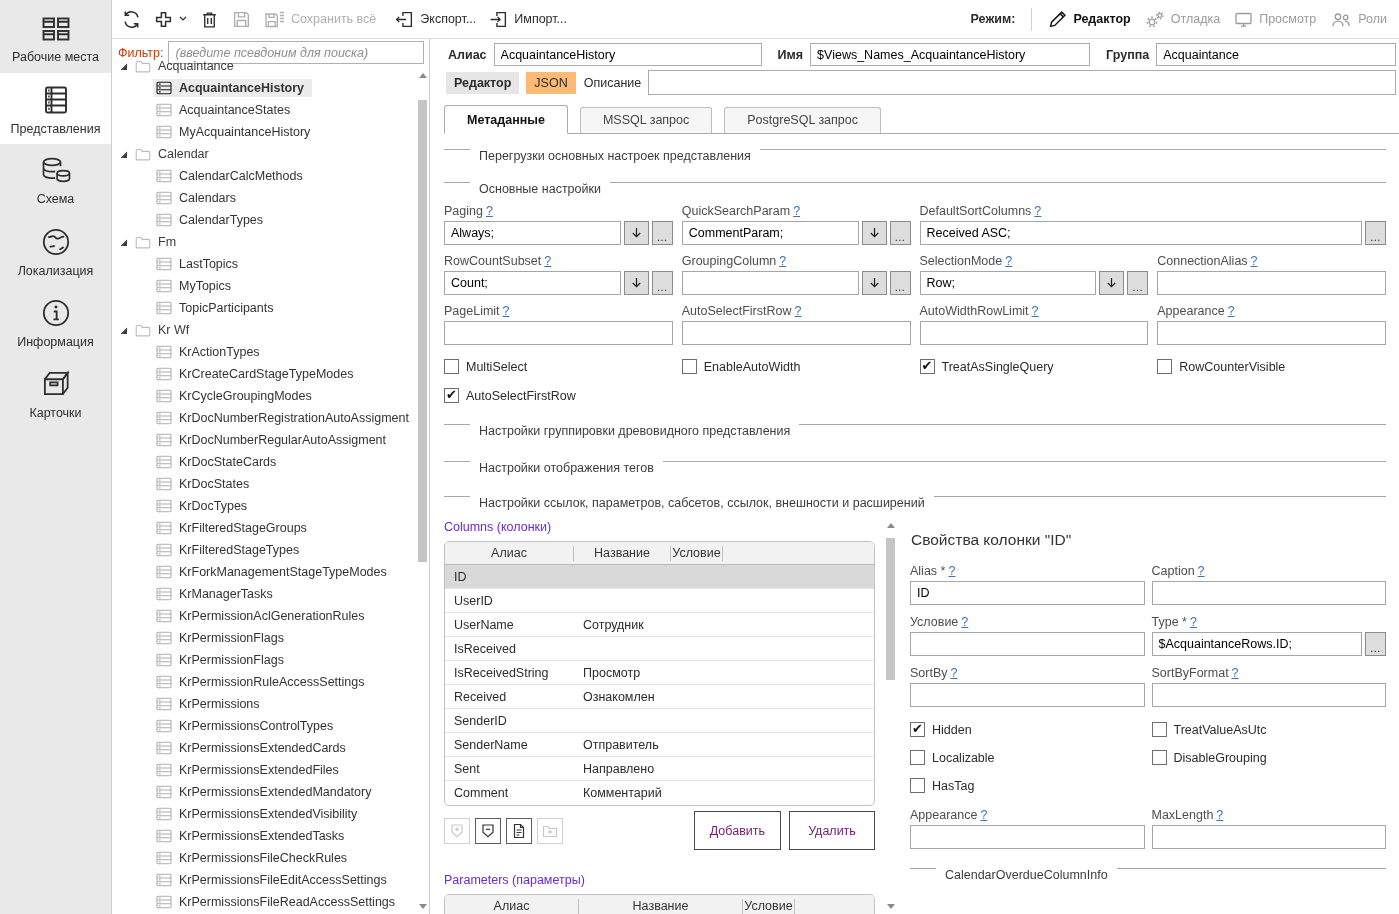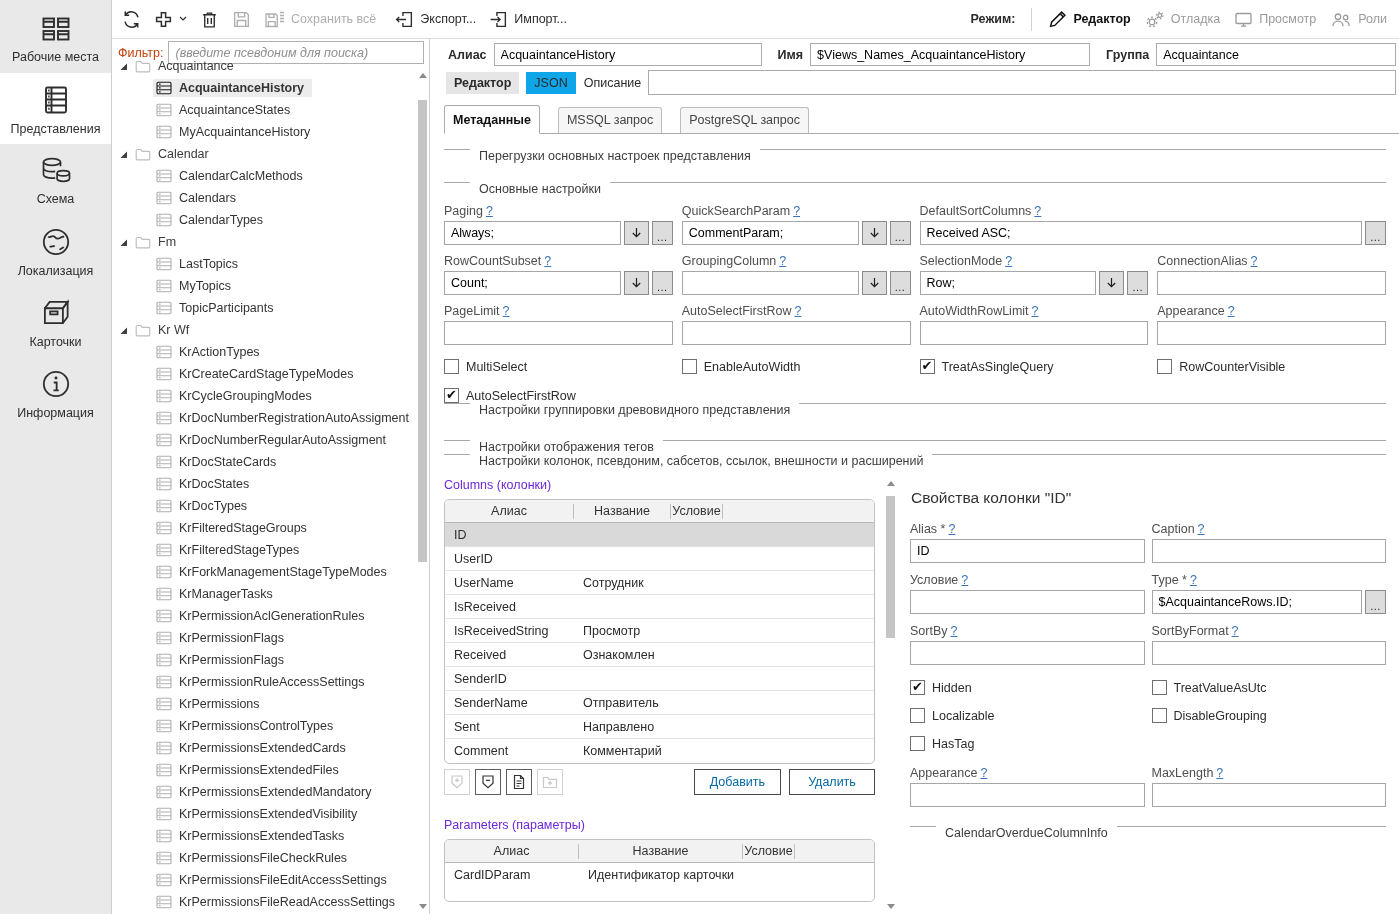--- a/index.html
+++ b/index.html
@@ -64,34 +64,34 @@
 .content{flex:1;display:flex;flex-direction:column;min-width:0}
 .hdr-row{display:flex;align-items:center;margin:4px 3px 0 18px;gap:7px;flex:none}
 .hdr-row .hlbl{font-weight:bold;white-space:nowrap}
 .hdr-input{height:23px;border:1px solid #ababab;padding:0 6px;font-family:inherit;font-size:12.5px}
 .alias-input{width:268px;margin-right:9px}
 .name-input{width:280px;margin-right:9px}
 .group-input{flex:1;min-width:0}
 .mode-row{display:flex;align-items:center;margin:4px 3px 0 16px;gap:7px;flex:none}
 .vtab{padding:4px 8px;white-space:nowrap}
 .vtab.active{background:#e6e6e6;font-weight:bold}
-.vtab.json-tab{background:#0ea5e9}
+.vtab.json-tab{background:#fdba74}
 .desc-lbl{color:#2b2b2b;white-space:nowrap;margin-left:1px}
 .desc-input{flex:1;height:25px;border:1px solid #ababab;min-width:0;font-family:inherit;font-size:12.5px;padding:0 6px}
 
 .tabstrip{display:flex;align-items:flex-end;margin:10px 0 0 14px;border-bottom:1px solid #ababab;height:29px;flex:none;padding-right:14px}
-.tab{padding:0 8px;height:26px;line-height:25px;background:#f6f6f6;border:1px solid #bdbdbd;border-bottom:none;border-radius:3px 3px 0 0;margin-right:18px;color:#444;white-space:nowrap}
+.tab{padding:0 22px;height:26px;line-height:25px;background:#f6f6f6;border:1px solid #bdbdbd;border-bottom:none;border-radius:3px 3px 0 0;margin-right:12px;color:#444;white-space:nowrap}
 .tab.selected{background:#fff;border-color:#ababab;height:29px;line-height:28px;font-weight:bold;color:#111;margin-bottom:-1px;border-bottom:1px solid #fff}
 
 .scrollarea{flex:1;min-height:0;padding:0 13px 0 14px;display:flex;flex-direction:column;overflow:hidden}
 
 .sect{display:flex;align-items:flex-start;color:#3d3d3d;white-space:nowrap}
 .sect::before{content:"";width:26px;border-top:1px solid #a8a8a8;margin-right:9px;flex:none}
 .sect::after{content:"";flex:1;border-top:1px solid #a8a8a8;margin-left:9px}
-.m15{margin-top:15px}.m19{margin-top:19px}.m21{}.m23{margin-top:23px}
+.m15{margin-top:15px}.m19{margin-top:19px}.m21{margin-top:21px}.m23{margin-top:23px}
 
 .fgrid{display:grid;grid-template-columns:repeat(4,1fr);column-gap:9px;row-gap:9px;margin-top:8px;flex:none}
 .span2{grid-column:span 2}
 .flabel{color:#4e4e4e;margin-bottom:3px;display:flex;gap:3px;align-items:baseline;white-space:nowrap}
 .help{color:#3a72b4;text-decoration:underline}
 .fctrl{display:flex;gap:3px}
 .fctrl input{flex:1;min-width:0;height:24px;border:1px solid #a6a6a6;padding:0 6px;font-family:inherit;font-size:12.5px}
 .mini-btn{width:25px;height:24px;background:#dddddd;border:1px solid #8b8b8b;display:flex;align-items:center;justify-content:center;color:#1f1f1f;flex:none}
 .mini-btn.more{width:21px;align-items:flex-end;padding-bottom:3px;font-size:11px;letter-spacing:.5px;line-height:8px}
 
@@ -112,21 +112,21 @@
 .params-grid{grid-template-columns:134px 164px 52px 1fr}
 .drow{display:grid;height:24px;align-items:center;border-bottom:1px solid #e3e3e3}
 .drow:last-child{border-bottom:none}
 .drow span{padding-left:9px;overflow:hidden;white-space:nowrap}
 .drow.selected{background:#d9d9d9}
 .params-body{min-height:38px}
 .btnrow{display:flex;align-items:center;margin-top:5px;gap:5px;flex:none}
 .icon-btn{width:26px;height:26px;border:1px solid #5d5d5d;background:#fff;display:flex;align-items:center;justify-content:center;color:#333;flex:none}
 .icon-btn.disabled{border-color:#d0d0d0;color:#c8c8c8}
 .grow{flex:1}
-.txt-btn{height:26px;background:#fff;border:1px solid #4a4a4a;color:#0369a1;font-family:inherit;font-size:12.5px;padding:0 15px;min-width:86px}
+.txt-btn{height:39px;background:#fff;border:1px solid #4a4a4a;color:#701a75;font-family:inherit;font-size:12.5px;padding:0 15px;min-width:86px}
 .params-title{margin-top:23px}
 
 .props{flex:1;min-width:0;padding:13px 0 0 13px;overflow:hidden}
 .props-title{font-size:15.5px;font-weight:normal;color:#333;margin:1px 0 15px 1px;white-space:nowrap}
 .pgrid{display:grid;grid-template-columns:1fr 1fr;column-gap:7px;row-gap:10px}
 .pcb{display:grid;grid-template-columns:1fr 1fr;column-gap:7px;row-gap:13px;margin:15px 0 15px}
 </style>
 </head>
 <body>
 
@@ -164,34 +164,34 @@
     <div class="side-item">
       <svg width="36" height="36" viewBox="0 0 34 34" fill="none" stroke="currentColor" stroke-width="1.7">
           <circle cx="17" cy="17" r="11.5"></circle>
           <path d="M9.5 12c2.2 1.3 3.4-1.3 5.4-.4 2 .9 1.6 2.7 4.2 2.2 2.6-.5 3-2.3 5.6-1.7"></path>
           <path d="M11 21.8c1.7-1.6 3.6.2 4.7-1.5M20.5 24.5c.8-1.7 3-1.2 3.6-3.1"></path>
         </svg>
       <span class="lbl">Локализация</span>
     </div>
     <div class="side-item">
       <svg width="36" height="36" viewBox="0 0 34 34" fill="none" stroke="currentColor" stroke-width="1.7">
+          <circle cx="17" cy="17" r="11.5"></circle>
+          <circle cx="17" cy="11.3" r="1.4" fill="currentColor" stroke="none"></circle>
+          <path d="M14.9 15.6h2.7v7.3M14.6 23h5"></path>
+        </svg>
+      <span class="lbl">Информация</span>
+    </div>
+    <div class="side-item">
+      <svg width="36" height="36" viewBox="0 0 34 34" fill="none" stroke="currentColor" stroke-width="1.7">
           <path d="M6.5 12.5h17v14h-17z"></path>
           <path d="M6.5 12.5l4.5-6h17l-4.5 6"></path>
           <path d="M23.5 12.5l4.5-6v14l-4.5 6"></path>
           <rect x="11.5" y="15.5" width="7" height="2.8"></rect>
         </svg>
       <span class="lbl">Карточки</span>
-    </div>
-    <div class="side-item">
-      <svg width="36" height="36" viewBox="0 0 34 34" fill="none" stroke="currentColor" stroke-width="1.7">
-          <circle cx="17" cy="17" r="11.5"></circle>
-          <circle cx="17" cy="11.3" r="1.4" fill="currentColor" stroke="none"></circle>
-          <path d="M14.9 15.6h2.7v7.3M14.6 23h5"></path>
-        </svg>
-      <span class="lbl">Информация</span>
     </div>
   </div>
 
   <div class="main">
 
     <div class="toolbar">
       <span class="tb-btn">
         <svg width="19" height="19" viewBox="0 0 19 19" fill="none" stroke="currentColor" stroke-width="1.5">
             <path d="M15.9 7.3A6.7 6.7 0 0 0 3.6 5"></path>
             <path d="M3.3 1.4v3.9h3.9"></path>
@@ -1208,21 +1208,21 @@
             </label>
             </div>
 
           <div class="sect m21">
               <span>Настройки группировки древовидного представления</span>
             </div>
           <div class="sect m23">
               <span>Настройки отображения тегов</span>
             </div>
           <div class="sect m21">
-              <span>Настройки колонок, псевдоним, сабсетов, ссылок, внешности и расширений</span>
+              <span>Настройки ссылок, параметров, сабсетов, ссылок, внешности и расширений</span>
             </div>
 
           <div class="colregion">
 
             <div class="leftcol">
               <div class="subtitle">Columns (колонки)</div>
               <div class="dtable">
                 <div class="dhead cols-grid">
                   <span class="hsep">Алиас</span>
                   <span class="hsep">Название</span>

